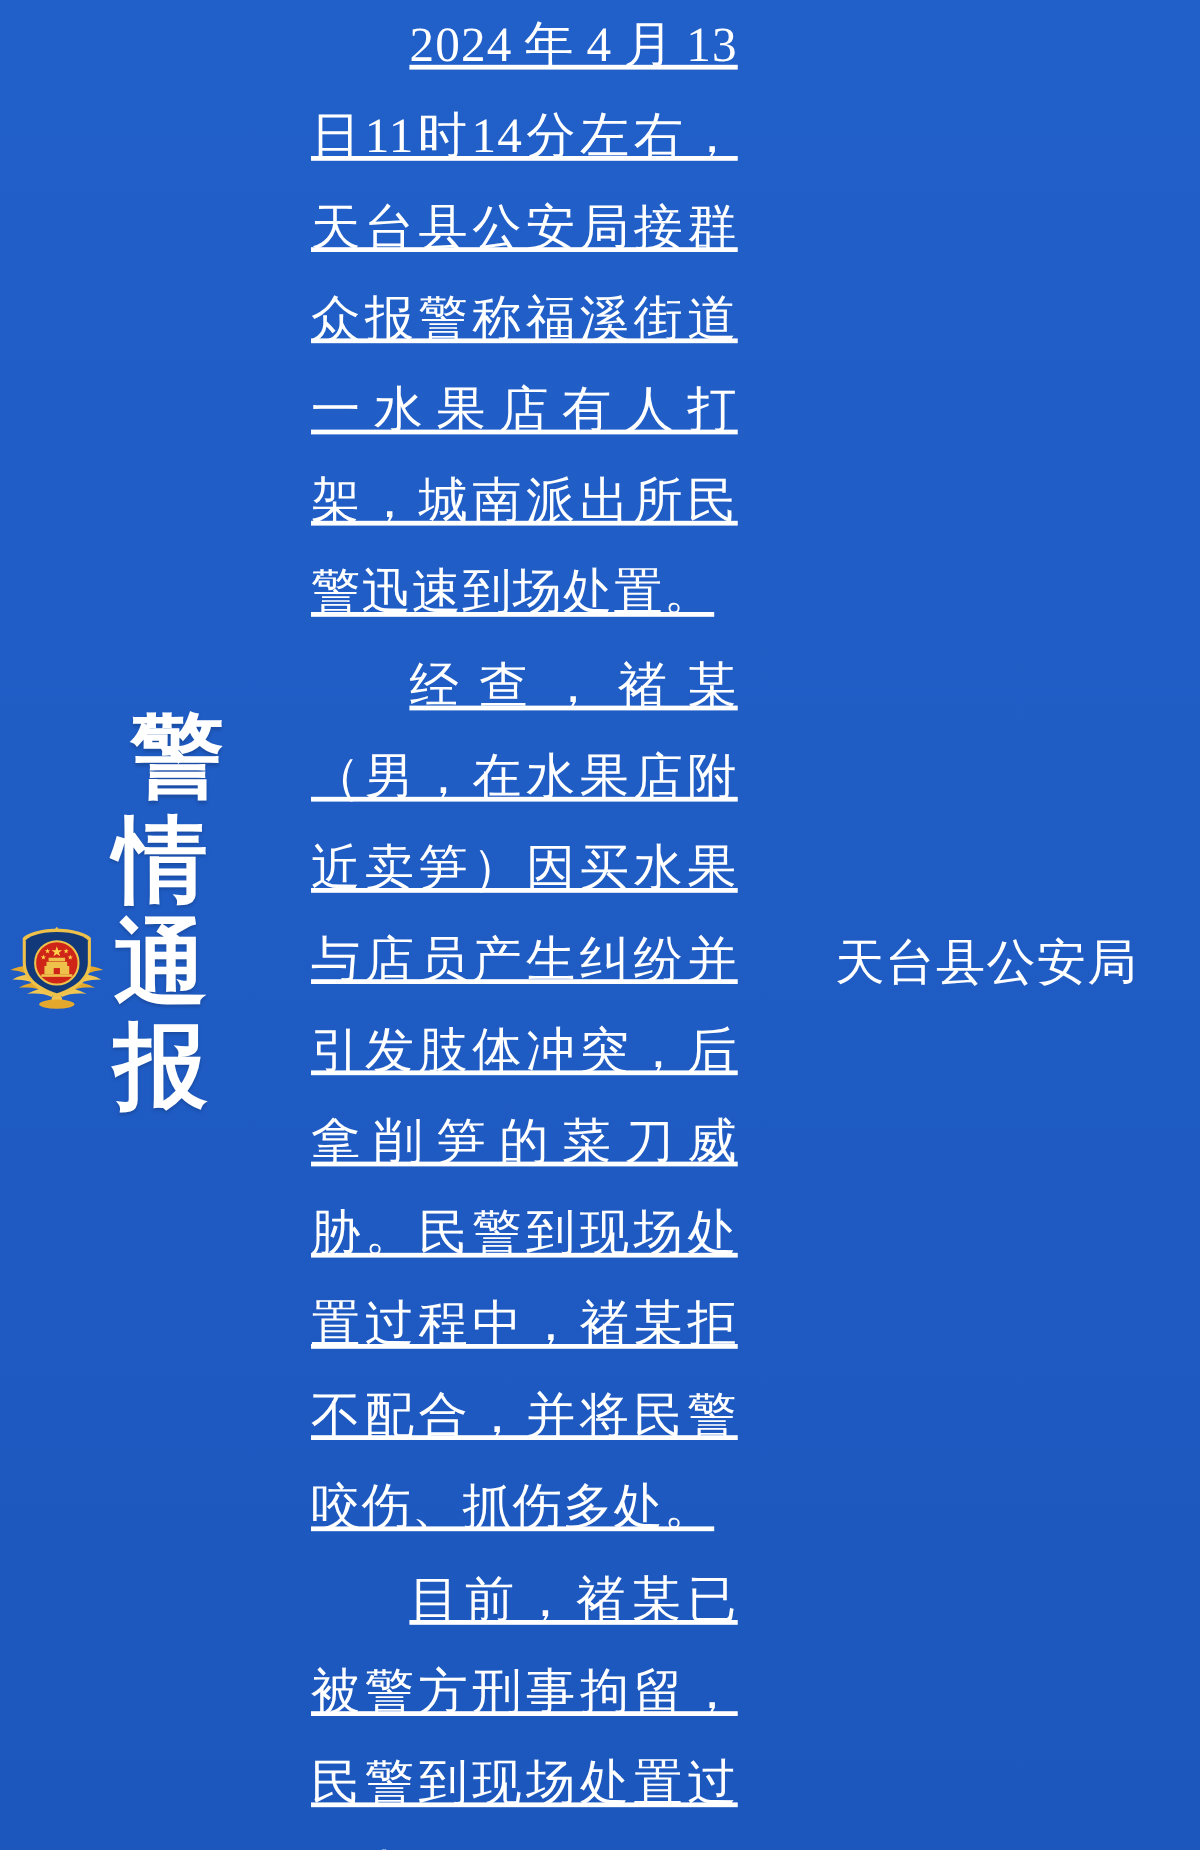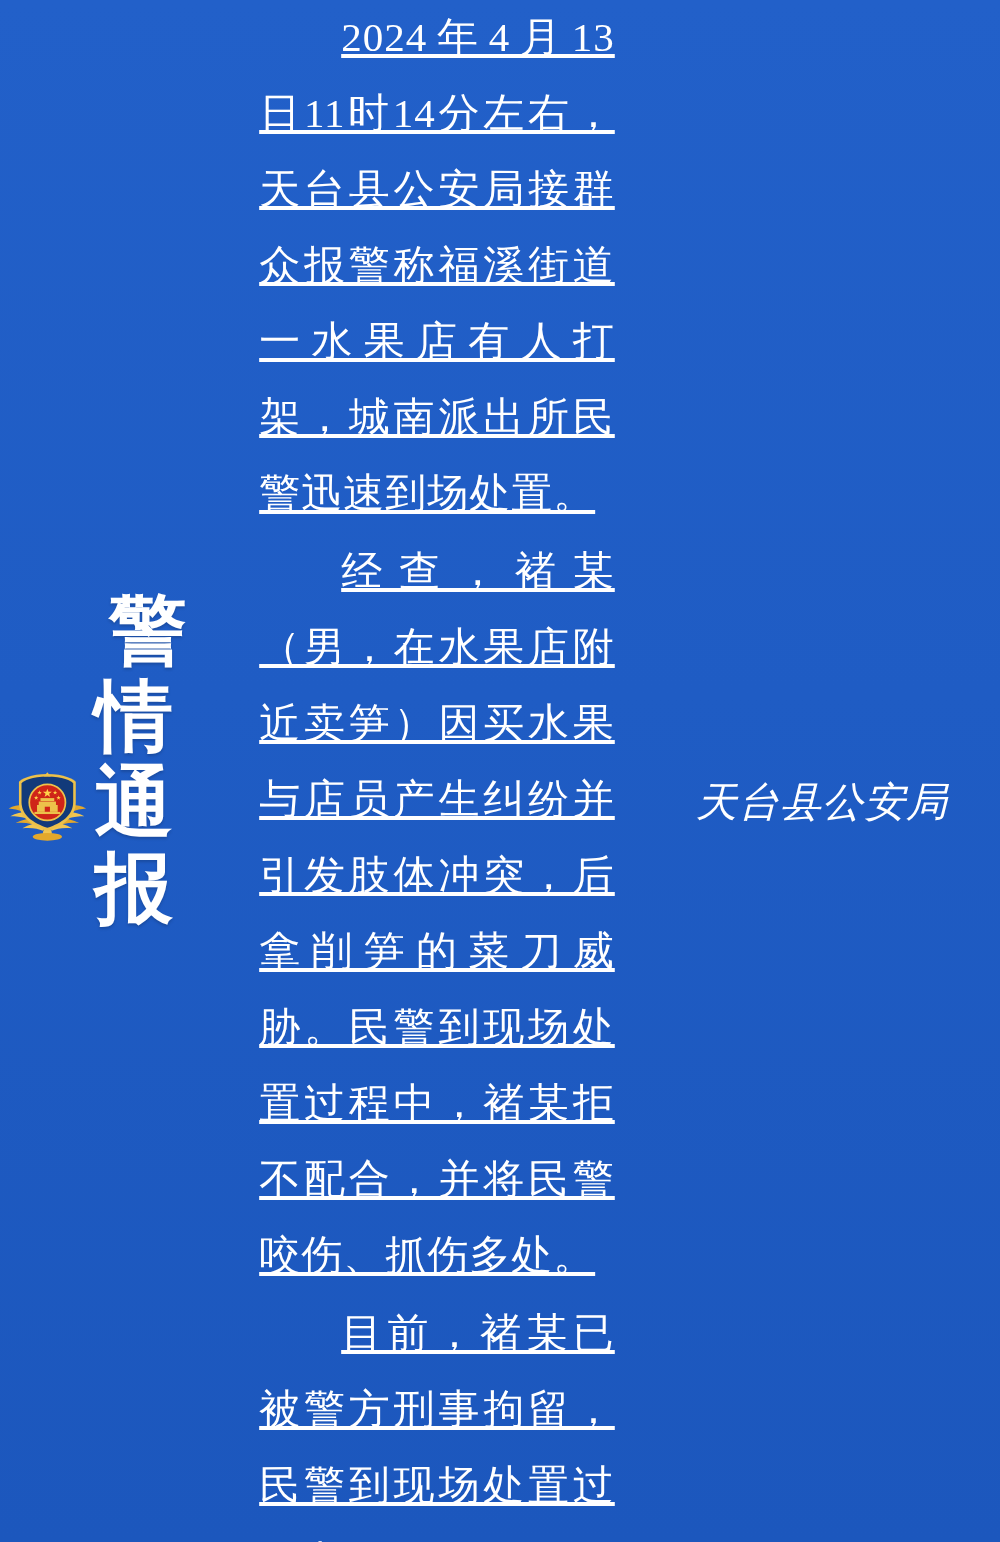--- a/index.html
+++ b/index.html
@@ -70,21 +70,20 @@
   
   .signature {
     width: 826px;
     margin-top: 62px;
     text-align: right;
     font-size: 41px;
     line-height: 70px;
     letter-spacing: 1px;
     padding-right: 52px;
     box-sizing: border-box;
-    font-style: italic;
   }
   .sig-line {
     display: block;
   }
 </style>
 </head>
 <body>
 
 <div class="page">
 

